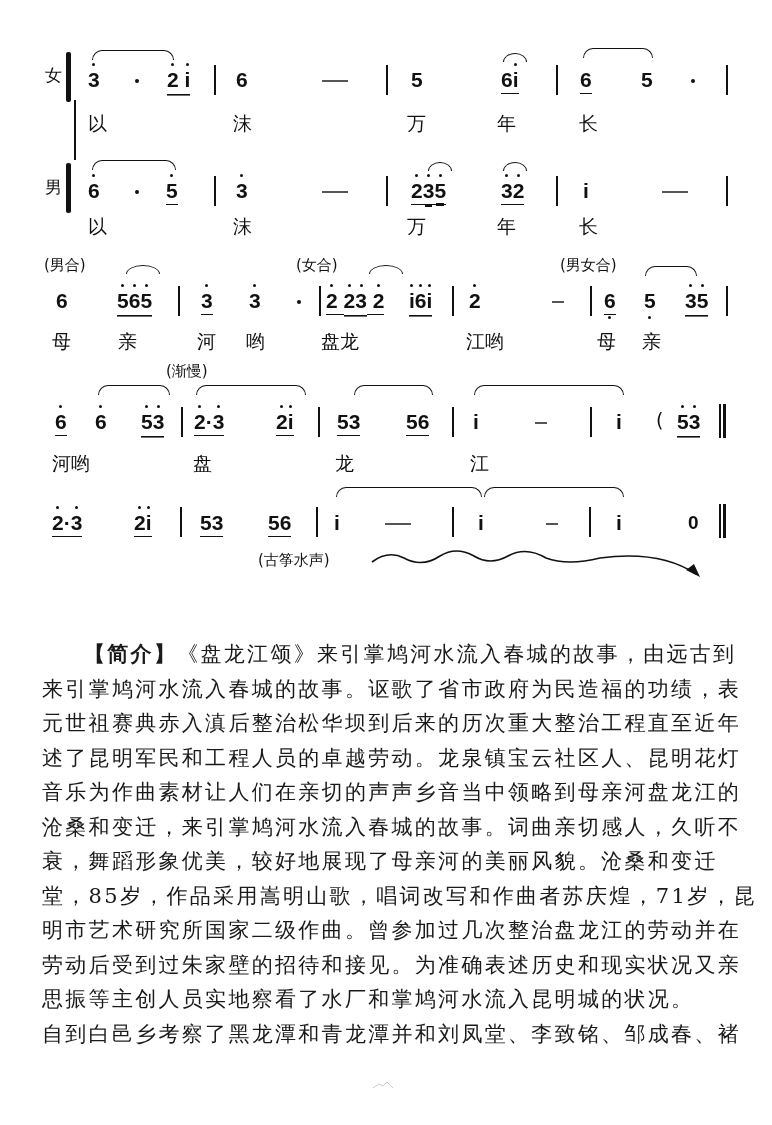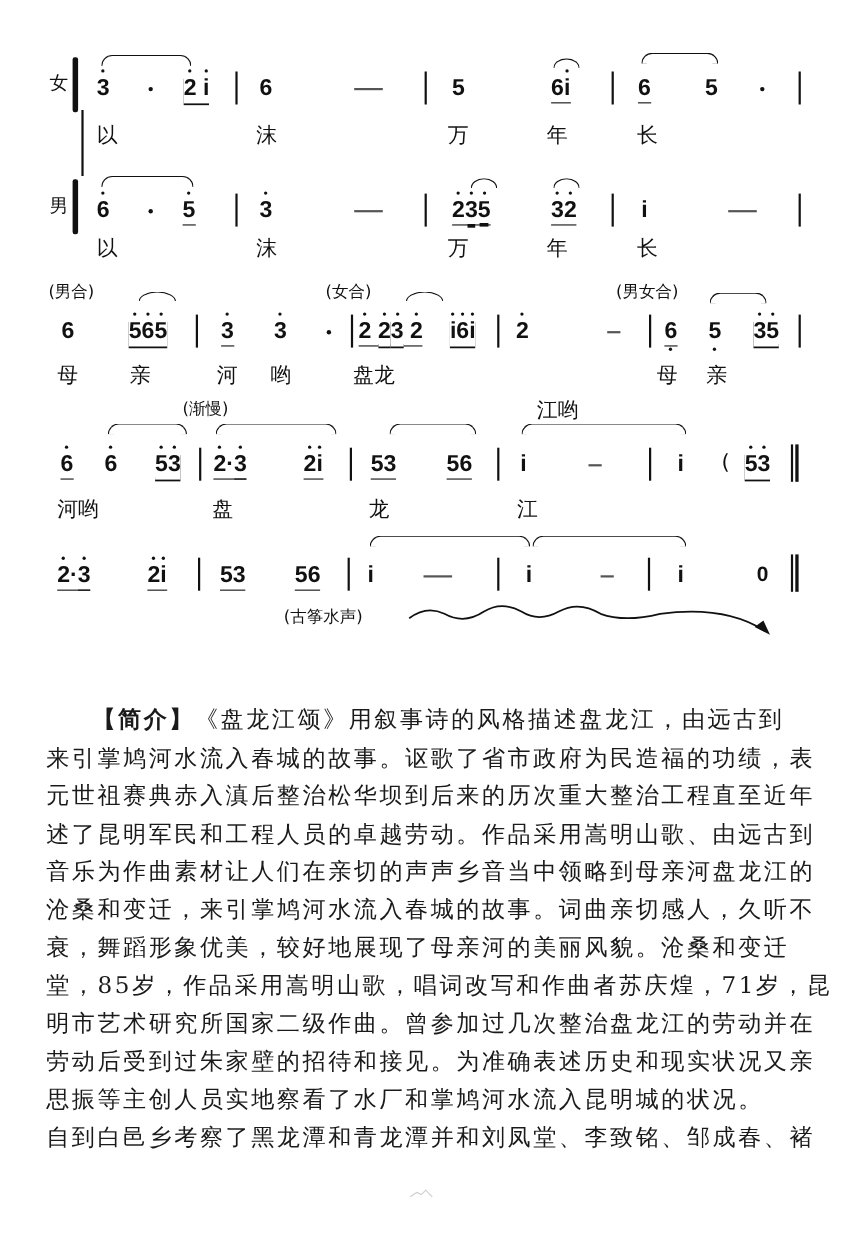--- a/index.html
+++ b/index.html
@@ -117,21 +117,21 @@
   <div class="note ul1" style="left:604px;top:289px;"><span class="d lo">6</span></div>
   <div class="note" style="left:644px;top:289px;"><span class="d lo">5</span></div>
   <div class="note ul2" style="left:685px;top:289px;text-decoration:underline;"><span class="d hi">3</span><span class="d hi">5</span></div>
   <div class="bar" style="left:726px;top:286px;"></div>
 
   <div class="lyric" style="left:52px;top:330px;">母</div>
   <div class="lyric" style="left:118px;top:330px;">亲</div>
   <div class="lyric" style="left:197px;top:330px;">河</div>
   <div class="lyric" style="left:246px;top:330px;">哟</div>
   <div class="lyric" style="left:321px;top:330px;">盘龙</div>
-  <div class="lyric" style="left:488px;top:330px;margin-top:32px;">江哟</div>
+  <div class="lyric" style="left:466px;top:330px;">江哟</div>
   <div class="lyric" style="left:597px;top:330px;">母</div>
   <div class="lyric" style="left:642px;top:330px;">亲</div>
 </div>
 
 <div>
   <div class="label" style="left:166px;top:362px;">(渐慢)</div>
   <div class="slur" style="left:98px;top:385px;width:72px;"></div>
   <div class="slur" style="left:196px;top:385px;width:110px;"></div>
   <div class="slur" style="left:354px;top:385px;width:79px;"></div>
   <div class="slur" style="left:474px;top:385px;width:150px;"></div>
@@ -181,24 +181,24 @@
   <div class="dbar" style="left:719px;top:504px;"></div>
 
   <div class="label" style="left:258px;top:551px;">(古筝水声)</div>
   <svg class="abs" style="left:370px;top:540px;" width="340" height="42" viewBox="0 0 340 42">
     <path d="M2 22 Q 18 10 34 18 Q 52 28 70 16 Q 86 6 104 16 Q 120 26 138 16 Q 156 6 176 18 Q 198 26 230 18 Q 290 10 326 34" fill="none" stroke="#111" stroke-width="1.6"></path>
     <path d="M316 30 L 330 37 L 324 24 Z" fill="#111"></path>
   </svg>
 </div>
 
 <div class="para">
-  <span class="line"><span class="hd">【简介】</span><span>《盘龙江颂》用叙事诗的风格描述盘龙江，由远古到</span></span>
+  <span class="line"><span class="hd">【简介】</span><span>《盘龙江颂》来引掌鸠河水流入春城的故事，由远古到</span></span>
   <span class="line">来引掌鸠河水流入春城的故事。讴歌了省市政府为民造福的功绩，表</span>
   <span class="line">元世祖赛典赤入滇后整治松华坝到后来的历次重大整治工程直至近年</span>
-  <span class="line">述了昆明军民和工程人员的卓越劳动。作品采用嵩明山歌、由远古到</span>
+  <span class="line">述了昆明军民和工程人员的卓越劳动。龙泉镇宝云社区人、昆明花灯</span>
   <span class="line">音乐为作曲素材让人们在亲切的声声乡音当中领略到母亲河盘龙江的</span>
   <span class="line">沧桑和变迁，来引掌鸠河水流入春城的故事。词曲亲切感人，久听不</span>
   <span class="line">衰，舞蹈形象优美，较好地展现了母亲河的美丽风貌。沧桑和变迁</span>
   <span class="line">堂，85岁，作品采用嵩明山歌，唱词改写和作曲者苏庆煌，71岁，昆</span>
   <span class="line">明市艺术研究所国家二级作曲。曾参加过几次整治盘龙江的劳动并在</span>
   <span class="line">劳动后受到过朱家壁的招待和接见。为准确表述历史和现实状况又亲</span>
   <span class="line">思振等主创人员实地察看了水厂和掌鸠河水流入昆明城的状况。</span>
   <span class="line">自到白邑乡考察了黑龙潭和青龙潭并和刘凤堂、李致铭、邹成春、褚</span>
 </div>
 

